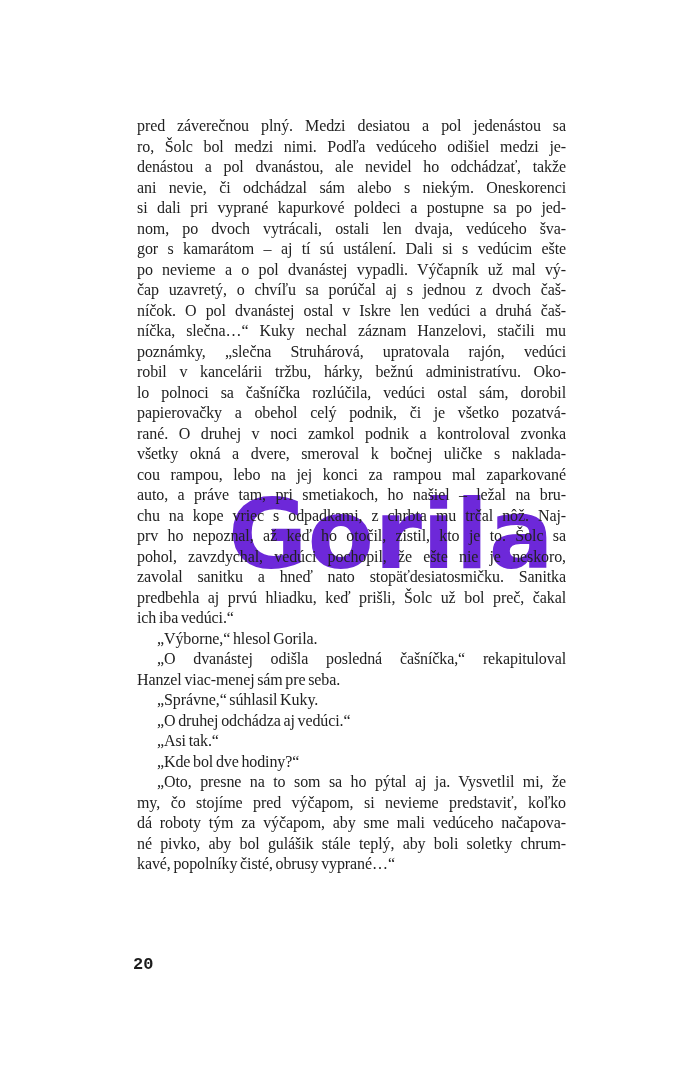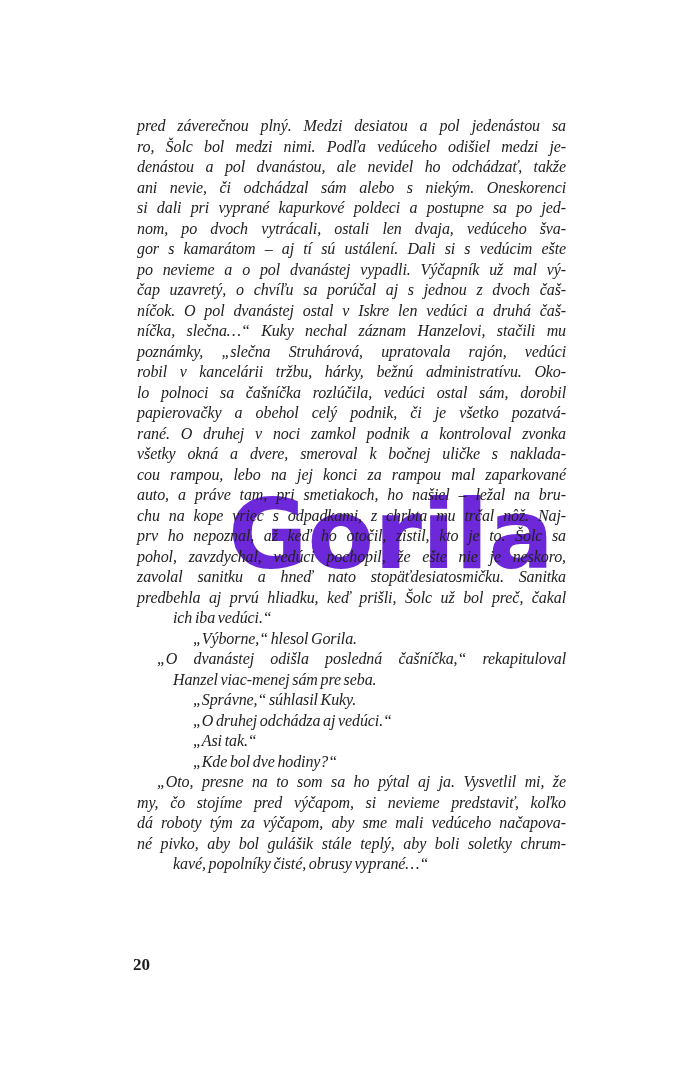--- a/index.html
+++ b/index.html
@@ -33,33 +33,33 @@
     top: 116px;
     width: 429px;
     font-family: "Liberation Serif", serif;
     font-size: 16px;
     line-height: 20.5px;
     color: #212121;
     word-spacing: -1.2px;
     letter-spacing: -0.1px;
     z-index: 1;
   }
-  .para { margin: 0; padding: 0; font-style: italic; }
+  .para { margin: 0; padding: 0; }
   .line {
     text-align: justify;
     text-align-last: justify;
     white-space: normal;
   }
-  .line.last { text-align-last: left; margin-left: 36px; }
+  .line.last { text-align-last: left; }
   .line.indent { text-indent: 20px; }
   .folio {
     position: absolute;
     left: 133px;
     top: 955px;
-    font-family: Liberation Serif, serif;
+    font-family: Liberation Mono, monospace;
     font-weight: 700;
     font-size: 17px;
     color: #1c1c1c;
     z-index: 1;
   }
 </style>
 </head>
 <body>
 
 <div class="page">

